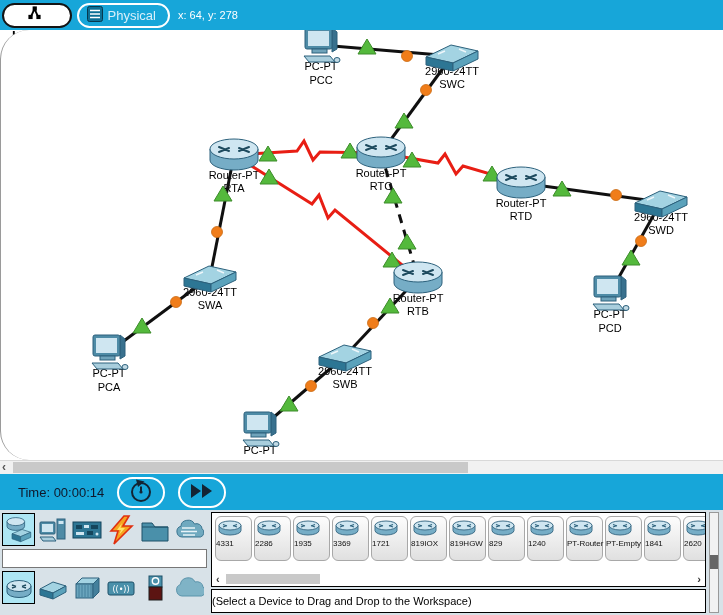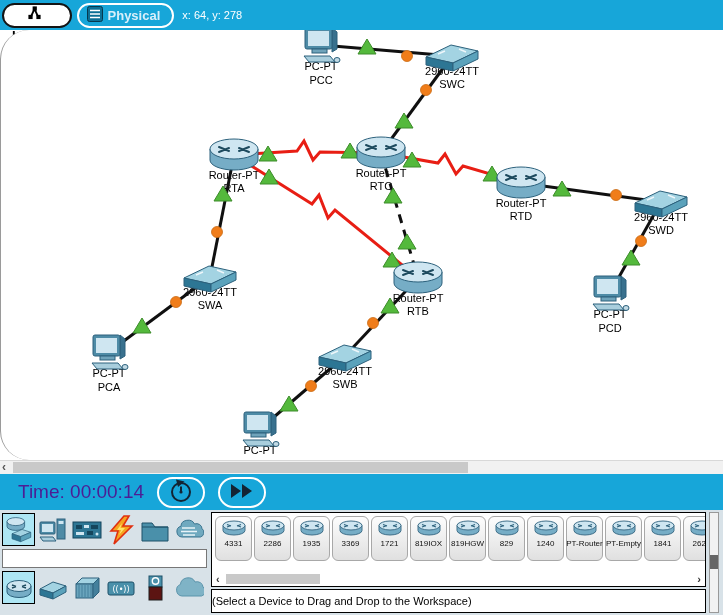--- a/index.html
+++ b/index.html
@@ -2,53 +2,53 @@
 <html><head>
 <meta charset="utf-8">
 <style>
   html,body{margin:0;padding:0;background:#bfbfbf;}
   .app{position:relative;width:723px;height:615px;background:#fff;overflow:hidden;
        font-family:"Liberation Sans",sans-serif;-webkit-font-smoothing:antialiased;}
   
   .topbar{position:absolute;top:0;left:0;width:723px;height:30px;background:#17a6d9;
           display:flex;align-items:center;padding-left:2px;box-sizing:border-box;}
   .tab{height:25px;border-radius:14px;display:flex;align-items:center;gap:5px;
-       padding:0 12px 0 8px;box-sizing:border-box;font-size:13px;cursor:pointer;font-weight:bold;}
+       padding:0 12px 0 8px;box-sizing:border-box;font-size:13px;cursor:pointer;}
   .tab-logical{background:#fff;border:2px solid #141414;color:#000;font-weight:bold;flex-direction:column;}
   .tab-physical{background:transparent;border:2px solid #fff;color:#d9effa;margin-left:5px;}
   .coords{color:#fff;font-size:11px;margin-left:8px;}
   
   .canvas{position:absolute;top:30px;left:0;width:723px;height:430px;background:#fff;
           border-left:1px solid #9a9a9a;box-sizing:border-box;border-radius:29px;}
   
   .hscroll{position:absolute;top:460px;left:0;width:723px;height:14px;background:#f1f1f1;
            border-top:1px solid #d8d8d8;box-sizing:border-box;}
   .hscroll .larr{position:absolute;left:2px;top:-1px;font-size:12px;font-weight:bold;color:#555;}
   .hscroll .thumb{position:absolute;left:13px;top:1px;width:455px;height:11px;background:#c9c9c9;}
   
   .timebar{position:absolute;top:474px;left:0;width:723px;height:36px;background:#17a6d9;
            display:flex;align-items:center;}
-  .time-label{color:#4c1d95;font-size:19px;margin-left:18px;}
+  .time-label{color:#0f172a;font-size:13px;margin-left:18px;}
   .oval{width:48px;height:31px;border:2px solid #fff;border-radius:16px;background:transparent;
         margin-left:13px;display:flex;align-items:center;justify-content:center;padding:0;cursor:pointer;}
   
   .palette{position:absolute;top:510px;left:0;width:723px;height:105px;background:#d8e2e8;}
   .left-panel{position:absolute;left:0;top:0;width:209px;height:105px;}
   .cat-row{display:flex;gap:1px;padding-left:2px;margin-top:3px;}
   .cat-cell{width:33px;height:33px;display:flex;align-items:center;justify-content:center;
             box-sizing:border-box;cursor:pointer;}
   .cat-cell.selected{background:#ade6f4;border:1px solid #000;}
   .label-box{margin:3px 2px 2px 2px;height:19px;background:#fff;border:1px solid #777;
              font-size:11px;line-height:19px;padding-left:4px;box-sizing:border-box;}
   .device-box{position:absolute;left:211px;top:2px;width:495px;height:75px;background:#fff;
               border:1px solid #000;box-sizing:border-box;overflow:hidden;}
   .device-strip{display:flex;gap:2px;padding:3px 0 0 3px;height:48px;}
   .dev-btn{min-width:37px;width:37px;height:45px;border:1px solid #a8a8a8;border-radius:6px;
            background:linear-gradient(#fdfdfd,#e0e0e0);display:flex;flex-direction:column;
-           align-items:center;padding-top:2px;box-sizing:border-box;cursor:pointer;}
+           align-items:flex-start;padding-top:2px;box-sizing:border-box;cursor:pointer;}
   .dev-label{font-size:8px;white-space:nowrap;color:#111;margin-top:1px;}
   .device-scroll{position:absolute;left:0;bottom:0;width:100%;height:14px;display:flex;
                  align-items:center;background:#fff;}
   .device-scroll .arr{font-size:11px;font-weight:bold;color:#333;padding:0 4px;cursor:pointer;}
   .device-scroll .track{flex:1;position:relative;height:10px;}
   .device-scroll .thumb{position:absolute;left:2px;top:0;width:94px;height:10px;background:#c9c9c9;}
   .status-box{position:absolute;left:211px;top:79px;width:495px;height:24px;background:#fff;
               border:1px solid #000;box-sizing:border-box;font-size:11px;
               line-height:22px;color:#000;}
   .vscroll{position:absolute;left:709px;top:2px;width:10px;height:101px;background:#f2f2f2;

